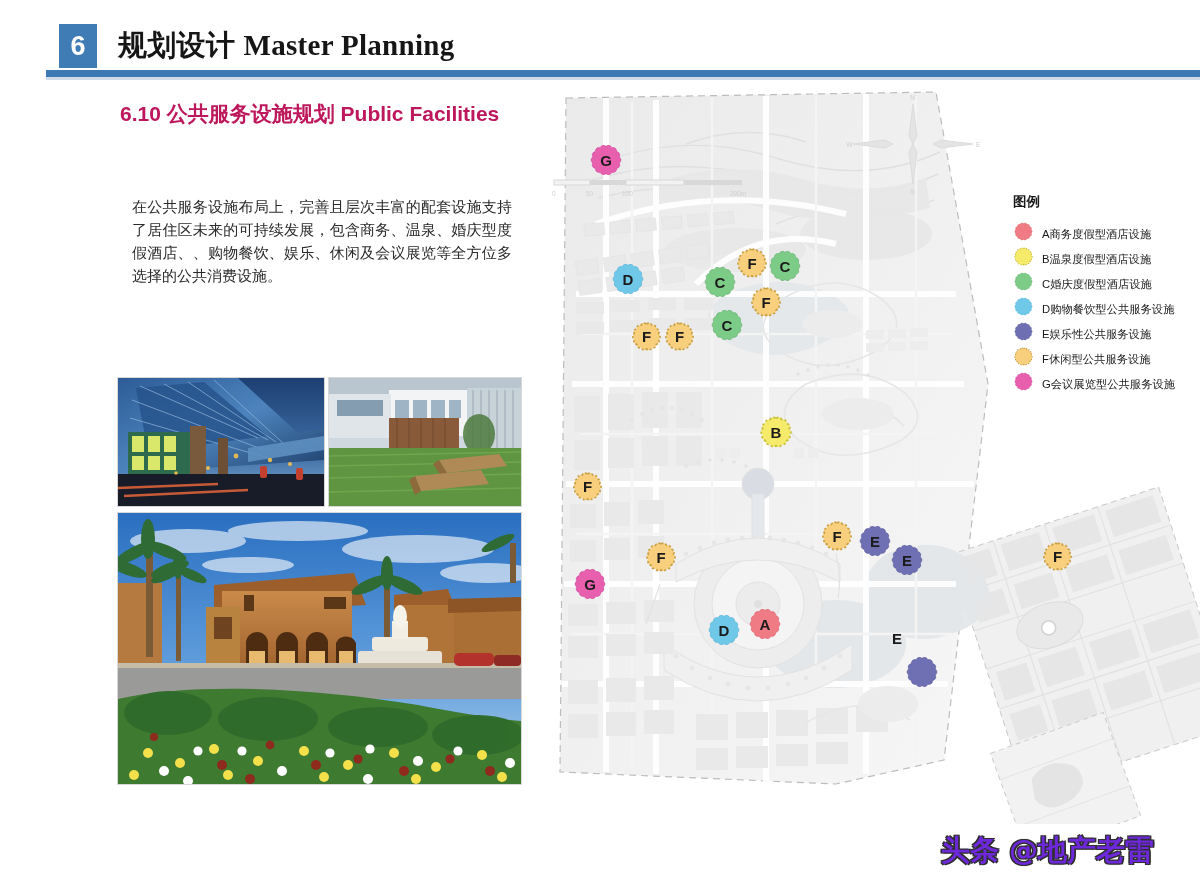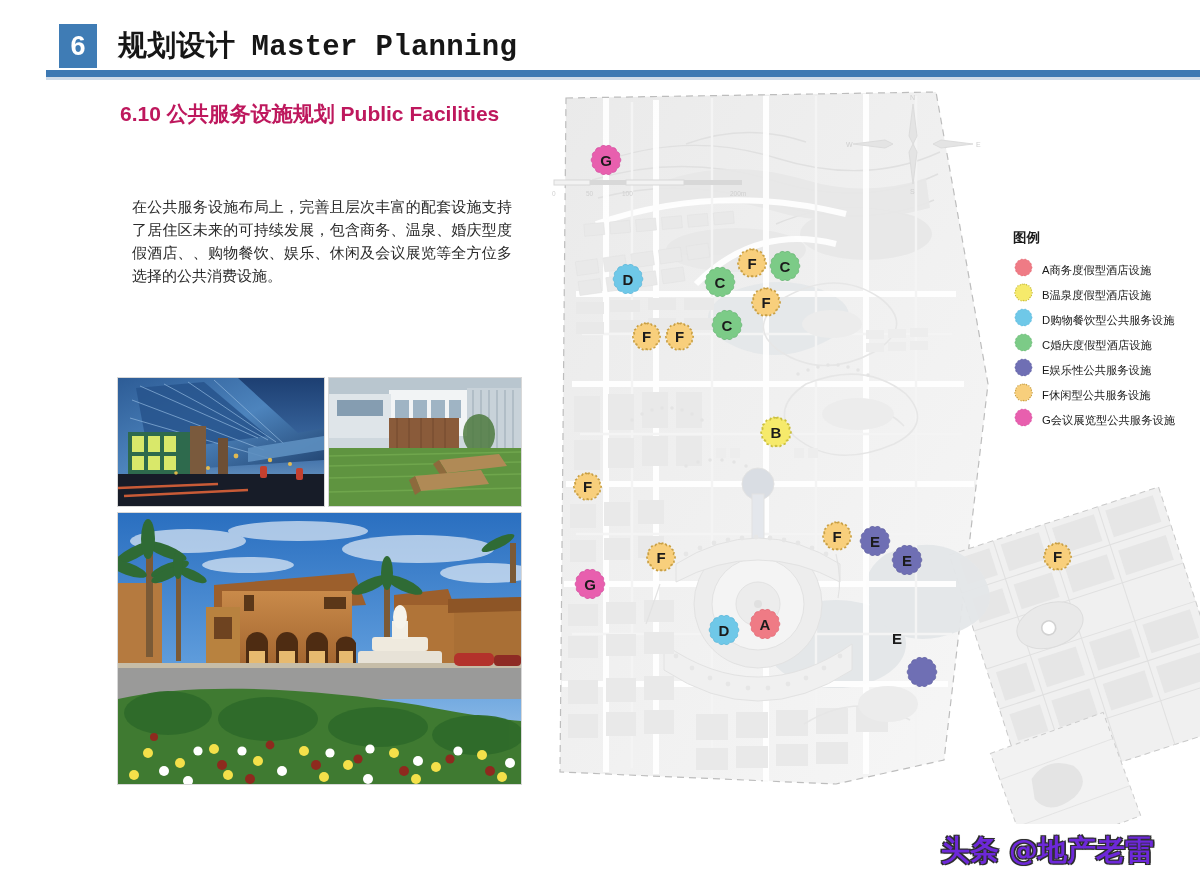--- a/index.html
+++ b/index.html
@@ -12,21 +12,21 @@
   #header{position:absolute;left:0;top:0;width:1200px;height:82px;}
   #hdr-badge{
     position:absolute;left:59px;top:24px;width:38px;height:44px;
     background:#3f7cb5;color:#ffffff;font-size:27px;font-weight:bold;
     display:flex;align-items:center;justify-content:center;letter-spacing:0;
   }
   #hdr-title{
     position:absolute;left:118px;top:26px;font-size:29px;font-weight:bold;
     color:#161616;white-space:nowrap;letter-spacing:0.3px;
   }
-  #hdr-title .en{font-family:Liberation Mono, monospace;margin-left:8px;}
+  #hdr-title .en{font-family:Liberation Serif, serif;}
   #hdr-rule{
     position:absolute;left:46px;top:70px;width:1154px;height:7px;
     background:#3d79b3;
   }
   #hdr-rule-shadow{
     position:absolute;left:46px;top:77px;width:1154px;height:3px;
     background:#cfdbe8;
   }
   
   #section-title{
@@ -55,21 +55,21 @@
     font-size:15px;font-weight:bold;color:#1b1b1b;
     font-family:"Liberation Sans",sans-serif;line-height:1;
   }
   .marker span{position:relative;z-index:2;}
   .marker .blob{position:absolute;left:0;top:0;width:100%;height:100%;z-index:1;}
   .floatlabel{
     position:absolute;font-size:15px;font-weight:bold;color:#1b1b1b;
     font-family:"Liberation Sans",sans-serif;
   }
   
-  #legend{position:absolute;left:1013px;top:193px;width:182px;margin-top:36px;}
+  #legend{position:absolute;left:1013px;top:193px;width:182px;}
   #legend-title{font-size:13.5px;font-weight:bold;color:#1a1a1a;margin-bottom:6px;}
   .legend-row{display:flex;align-items:flex-end;height:25px;}
   .legend-swatch{position:relative;width:21px;height:21px;flex:0 0 21px;margin-right:8px;}
   .legend-label{font-size:11.3px;color:#1a1a1a;white-space:nowrap;}
   
   #footer{position:absolute;left:0;top:828px;width:1200px;height:63px;}
   #watermark{
     position:absolute;left:941px;top:831px;font-size:29px;font-weight:bold;
     color:#6d28d9;white-space:nowrap;
     text-shadow:
@@ -802,31 +802,31 @@
       </div>
       <div class="legend-row">
         <div class="legend-swatch"><svg viewBox="0 0 100 100" width="21" height="21">
             <path d="M50.0,12.0 Q60.2,5.2 66.5,15.8 Q78.7,14.0 79.7,26.3 Q91.4,30.0 87.0,41.5 Q96.0,50.0 87.0,58.5 Q91.4,70.0 79.7,73.7 Q78.7,86.0 66.5,84.2 Q60.2,94.8 50.0,88.0 Q39.8,94.8 33.5,84.2 Q21.3,86.0 20.3,73.7 Q8.6,70.0 13.0,58.5 Q4.0,50.0 13.0,41.5 Q8.6,30.0 20.3,26.3 Q21.3,14.0 33.5,15.8 Q39.8,5.2 50.0,12.0 Z" fill="#f6ea6b"></path>
             <path d="M50.0,12.0 Q60.2,5.2 66.5,15.8 Q78.7,14.0 79.7,26.3 Q91.4,30.0 87.0,41.5 Q96.0,50.0 87.0,58.5 Q91.4,70.0 79.7,73.7 Q78.7,86.0 66.5,84.2 Q60.2,94.8 50.0,88.0 Q39.8,94.8 33.5,84.2 Q21.3,86.0 20.3,73.7 Q8.6,70.0 13.0,58.5 Q4.0,50.0 13.0,41.5 Q8.6,30.0 20.3,26.3 Q21.3,14.0 33.5,15.8 Q39.8,5.2 50.0,12.0 Z" fill="none" stroke="#cbbf3e" stroke-width="5" stroke-dasharray="7 6"></path>
           </svg></div>
         <div class="legend-label">B温泉度假型酒店设施</div>
       </div>
       <div class="legend-row">
         <div class="legend-swatch"><svg viewBox="0 0 100 100" width="21" height="21">
+            <path d="M50.0,12.0 Q60.2,5.2 66.5,15.8 Q78.7,14.0 79.7,26.3 Q91.4,30.0 87.0,41.5 Q96.0,50.0 87.0,58.5 Q91.4,70.0 79.7,73.7 Q78.7,86.0 66.5,84.2 Q60.2,94.8 50.0,88.0 Q39.8,94.8 33.5,84.2 Q21.3,86.0 20.3,73.7 Q8.6,70.0 13.0,58.5 Q4.0,50.0 13.0,41.5 Q8.6,30.0 20.3,26.3 Q21.3,14.0 33.5,15.8 Q39.8,5.2 50.0,12.0 Z" fill="#7ccb87"></path>
+            <path d="M50.0,12.0 Q60.2,5.2 66.5,15.8 Q78.7,14.0 79.7,26.3 Q91.4,30.0 87.0,41.5 Q96.0,50.0 87.0,58.5 Q91.4,70.0 79.7,73.7 Q78.7,86.0 66.5,84.2 Q60.2,94.8 50.0,88.0 Q39.8,94.8 33.5,84.2 Q21.3,86.0 20.3,73.7 Q8.6,70.0 13.0,58.5 Q4.0,50.0 13.0,41.5 Q8.6,30.0 20.3,26.3 Q21.3,14.0 33.5,15.8 Q39.8,5.2 50.0,12.0 Z" fill="none" stroke="#5fb06c" stroke-width="2" opacity="0.85"></path>
+          </svg></div>
+        <div class="legend-label">C婚庆度假型酒店设施</div>
+      </div>
+      <div class="legend-row">
+        <div class="legend-swatch"><svg viewBox="0 0 100 100" width="21" height="21">
             <path d="M50.0,12.0 Q60.2,5.2 66.5,15.8 Q78.7,14.0 79.7,26.3 Q91.4,30.0 87.0,41.5 Q96.0,50.0 87.0,58.5 Q91.4,70.0 79.7,73.7 Q78.7,86.0 66.5,84.2 Q60.2,94.8 50.0,88.0 Q39.8,94.8 33.5,84.2 Q21.3,86.0 20.3,73.7 Q8.6,70.0 13.0,58.5 Q4.0,50.0 13.0,41.5 Q8.6,30.0 20.3,26.3 Q21.3,14.0 33.5,15.8 Q39.8,5.2 50.0,12.0 Z" fill="#6fc8e8"></path>
             <path d="M50.0,12.0 Q60.2,5.2 66.5,15.8 Q78.7,14.0 79.7,26.3 Q91.4,30.0 87.0,41.5 Q96.0,50.0 87.0,58.5 Q91.4,70.0 79.7,73.7 Q78.7,86.0 66.5,84.2 Q60.2,94.8 50.0,88.0 Q39.8,94.8 33.5,84.2 Q21.3,86.0 20.3,73.7 Q8.6,70.0 13.0,58.5 Q4.0,50.0 13.0,41.5 Q8.6,30.0 20.3,26.3 Q21.3,14.0 33.5,15.8 Q39.8,5.2 50.0,12.0 Z" fill="none" stroke="#4fb0d6" stroke-width="2" opacity="0.85"></path>
           </svg></div>
         <div class="legend-label">D购物餐饮型公共服务设施</div>
-      </div>
-      <div class="legend-row">
-        <div class="legend-swatch"><svg viewBox="0 0 100 100" width="21" height="21">
-            <path d="M50.0,12.0 Q60.2,5.2 66.5,15.8 Q78.7,14.0 79.7,26.3 Q91.4,30.0 87.0,41.5 Q96.0,50.0 87.0,58.5 Q91.4,70.0 79.7,73.7 Q78.7,86.0 66.5,84.2 Q60.2,94.8 50.0,88.0 Q39.8,94.8 33.5,84.2 Q21.3,86.0 20.3,73.7 Q8.6,70.0 13.0,58.5 Q4.0,50.0 13.0,41.5 Q8.6,30.0 20.3,26.3 Q21.3,14.0 33.5,15.8 Q39.8,5.2 50.0,12.0 Z" fill="#7ccb87"></path>
-            <path d="M50.0,12.0 Q60.2,5.2 66.5,15.8 Q78.7,14.0 79.7,26.3 Q91.4,30.0 87.0,41.5 Q96.0,50.0 87.0,58.5 Q91.4,70.0 79.7,73.7 Q78.7,86.0 66.5,84.2 Q60.2,94.8 50.0,88.0 Q39.8,94.8 33.5,84.2 Q21.3,86.0 20.3,73.7 Q8.6,70.0 13.0,58.5 Q4.0,50.0 13.0,41.5 Q8.6,30.0 20.3,26.3 Q21.3,14.0 33.5,15.8 Q39.8,5.2 50.0,12.0 Z" fill="none" stroke="#5fb06c" stroke-width="2" opacity="0.85"></path>
-          </svg></div>
-        <div class="legend-label">C婚庆度假型酒店设施</div>
       </div>
       <div class="legend-row">
         <div class="legend-swatch"><svg viewBox="0 0 100 100" width="21" height="21">
             <path d="M50.0,12.0 Q60.2,5.2 66.5,15.8 Q78.7,14.0 79.7,26.3 Q91.4,30.0 87.0,41.5 Q96.0,50.0 87.0,58.5 Q91.4,70.0 79.7,73.7 Q78.7,86.0 66.5,84.2 Q60.2,94.8 50.0,88.0 Q39.8,94.8 33.5,84.2 Q21.3,86.0 20.3,73.7 Q8.6,70.0 13.0,58.5 Q4.0,50.0 13.0,41.5 Q8.6,30.0 20.3,26.3 Q21.3,14.0 33.5,15.8 Q39.8,5.2 50.0,12.0 Z" fill="#6f6fb4"></path>
             <path d="M50.0,12.0 Q60.2,5.2 66.5,15.8 Q78.7,14.0 79.7,26.3 Q91.4,30.0 87.0,41.5 Q96.0,50.0 87.0,58.5 Q91.4,70.0 79.7,73.7 Q78.7,86.0 66.5,84.2 Q60.2,94.8 50.0,88.0 Q39.8,94.8 33.5,84.2 Q21.3,86.0 20.3,73.7 Q8.6,70.0 13.0,58.5 Q4.0,50.0 13.0,41.5 Q8.6,30.0 20.3,26.3 Q21.3,14.0 33.5,15.8 Q39.8,5.2 50.0,12.0 Z" fill="none" stroke="#5b5b9d" stroke-width="2" opacity="0.85"></path>
           </svg></div>
         <div class="legend-label">E娱乐性公共服务设施</div>
       </div>
       <div class="legend-row">
         <div class="legend-swatch"><svg viewBox="0 0 100 100" width="21" height="21">

